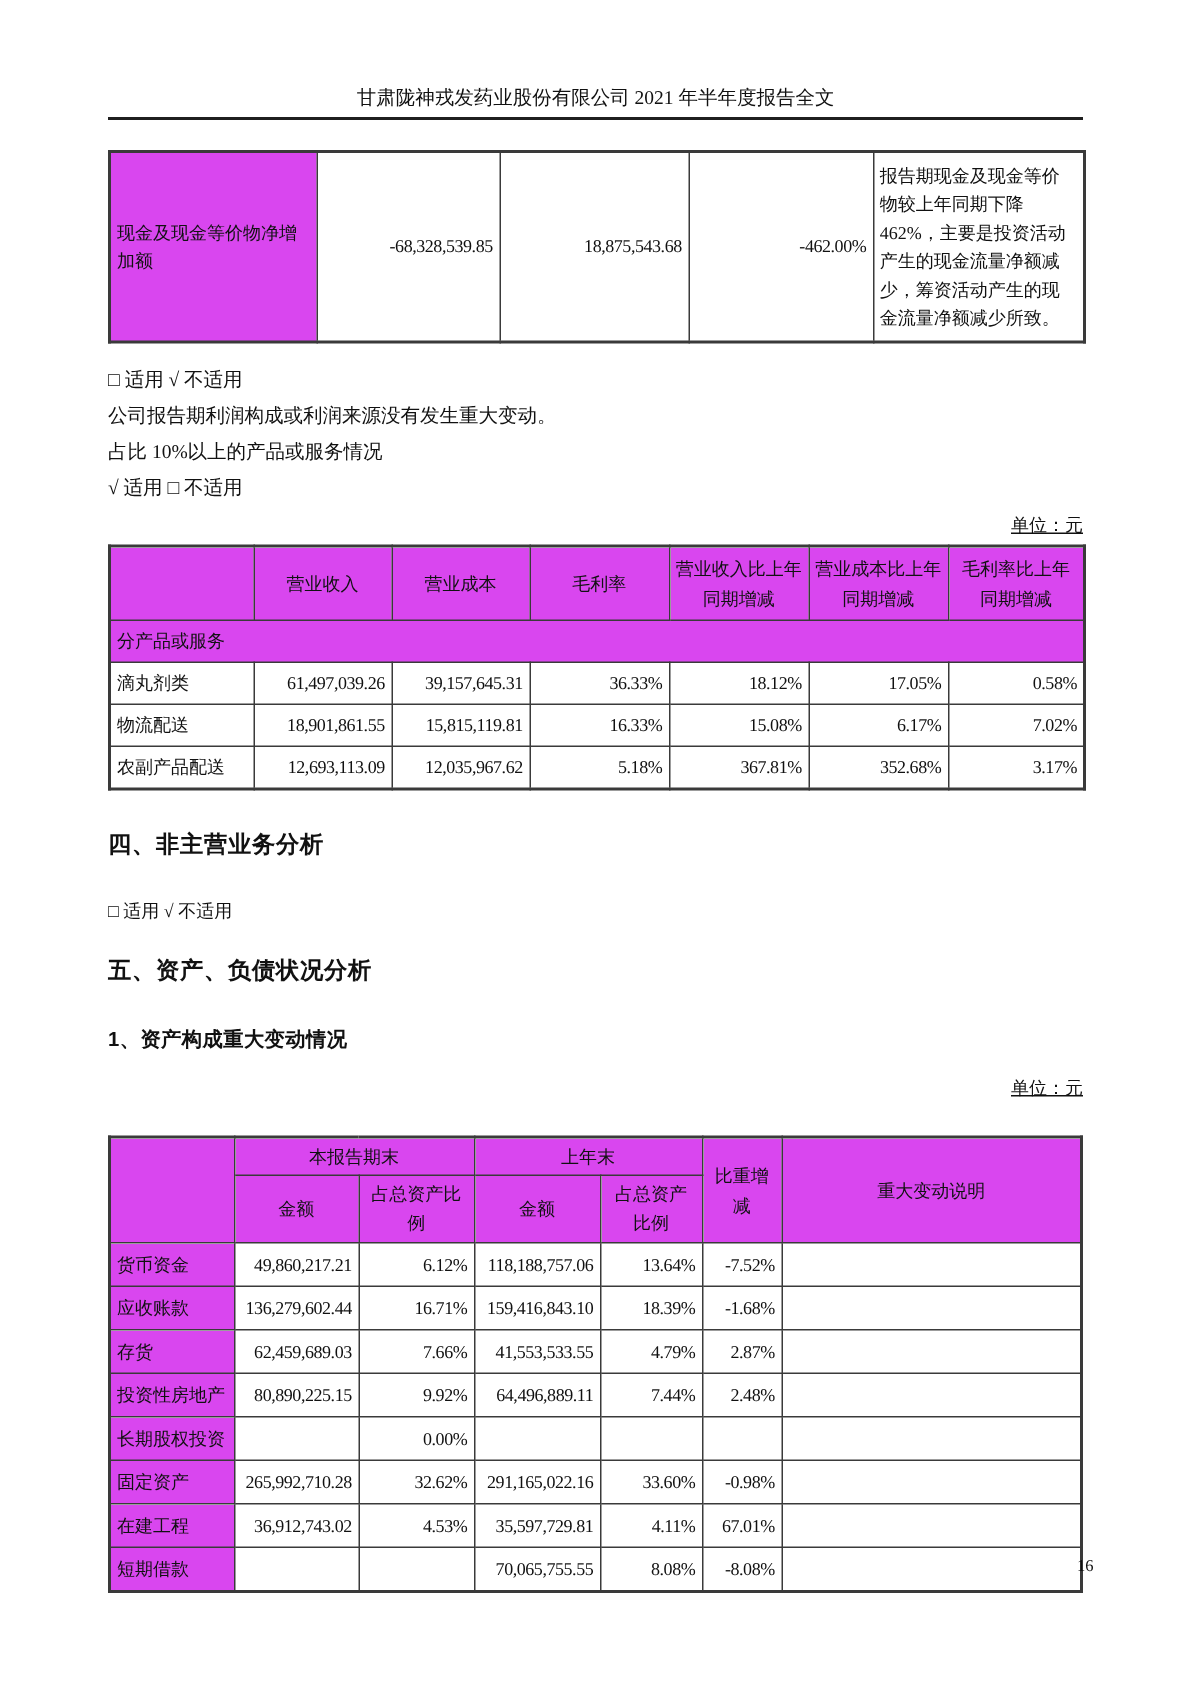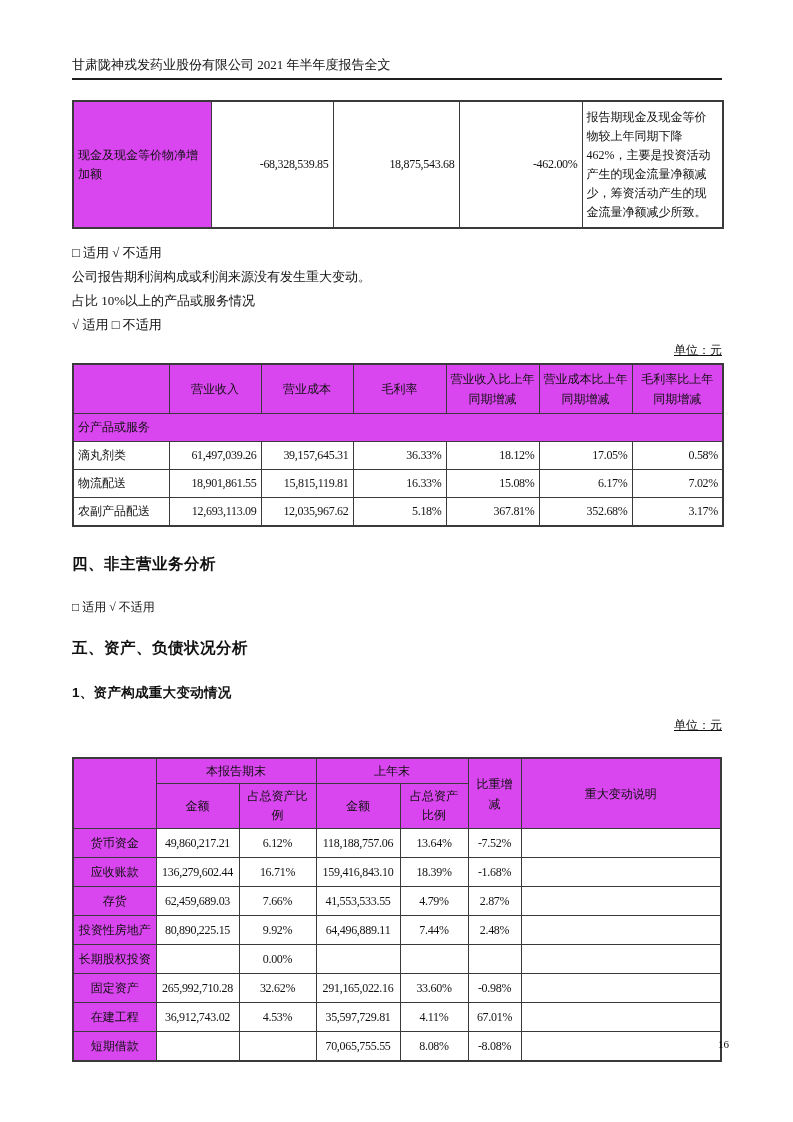--- a/index.html
+++ b/index.html
@@ -6,21 +6,21 @@
   .page {
     position:relative;
     width:793px; height:1122px;
     background:#ffffff;
     box-sizing:border-box;
     padding:57px 71px 0 72px;
     font-family:"Liberation Serif","DejaVu Serif",serif;
     color:#111;
     overflow:hidden;
   }
-  .header-title { text-align:left; font-size:13px; line-height:15px; }
+  .header-title { text-align:center; font-size:13px; line-height:15px; }
   .header-rule { border-bottom:2px solid #1f1f1f; margin-top:6px; }
 
   table.tbl {
     border-collapse:collapse; table-layout:fixed;
     width:650px; border:2px solid #3a3a3a;
   }
   .tbl td, .tbl th {
     border:1px solid #3a3a3a;
     font-size:12px; font-weight:normal;
     padding:2px 4px; vertical-align:middle;
@@ -58,21 +58,21 @@
   .h-sub {
     font-family:"Liberation Sans","DejaVu Sans",sans-serif;
     font-weight:bold; font-size:13.5px; line-height:16px;
     margin:0; margin-top:28px; letter-spacing:0.3px;
   }
   .unit-line2 { margin-top:16px; }
 
   .tbl3 { margin-top:24px;padding-left:30px; }
   .tbl3 .hrow1 th { height:20px; line-height:20px; }
   .tbl3 .hrow2 th { height:40px; line-height:19px; }
-  .tbl3 tbody td { height:24px;text-align:center; }
+  .tbl3 tbody td { height:24px; }
 
   .page-number {
     position:absolute; top:1038px; right:64px;
     font-size:11px;
   }
 </style>
 </head>
 <body>
 
 <div class="page">

